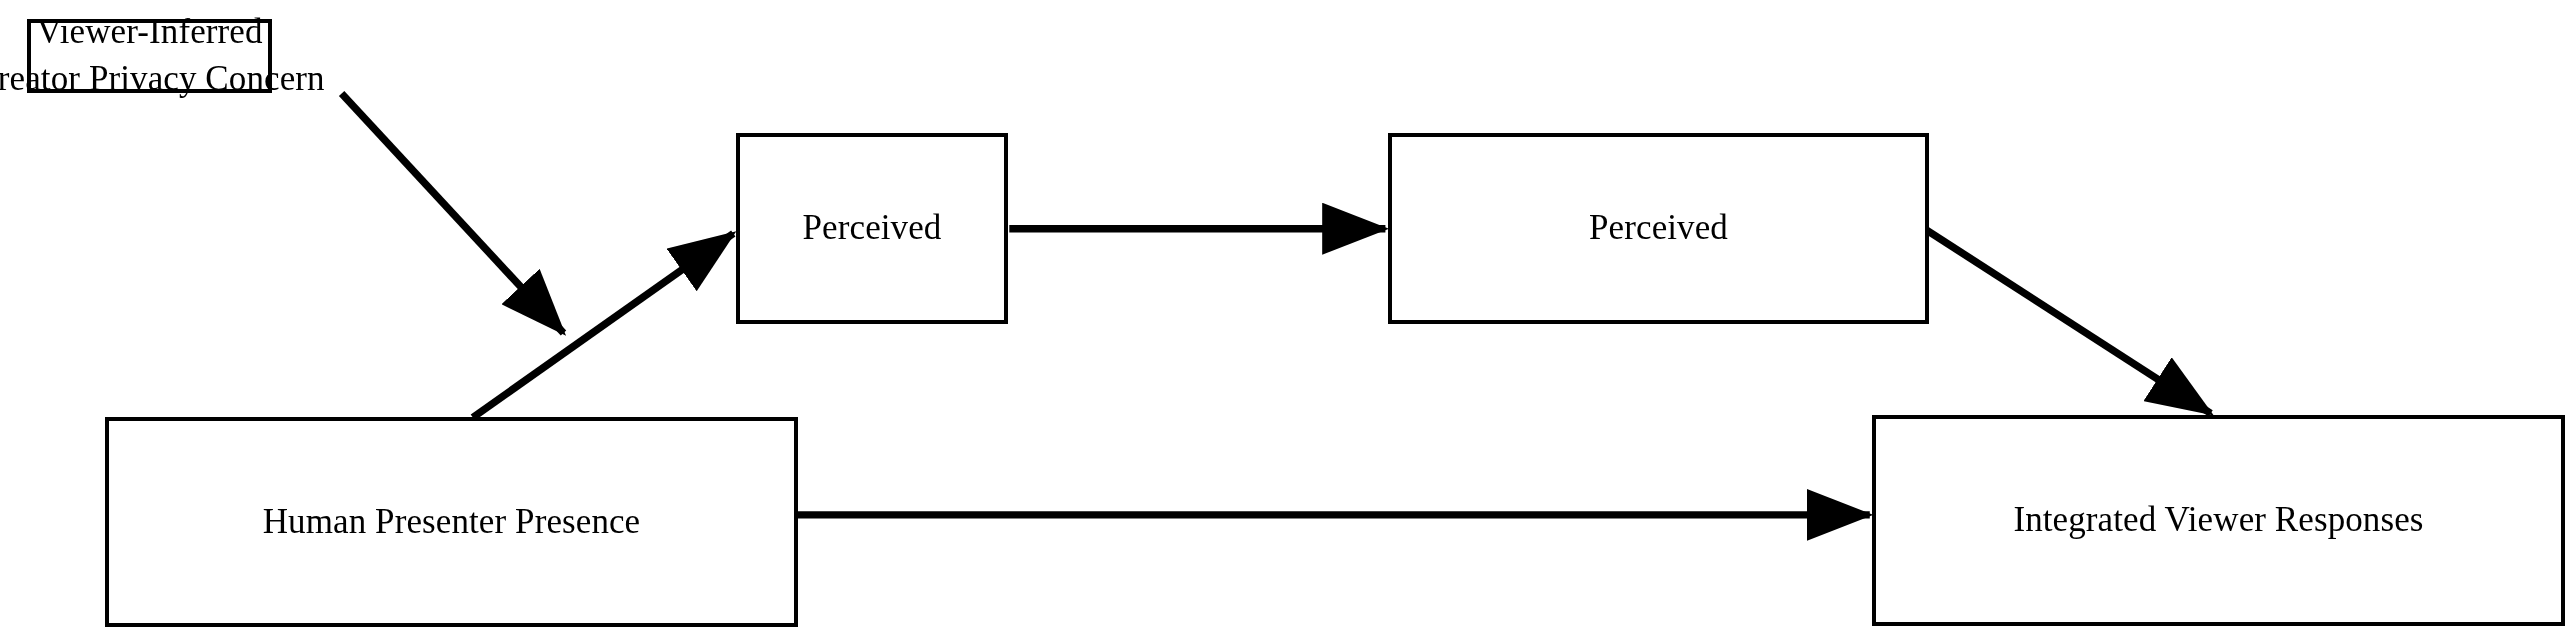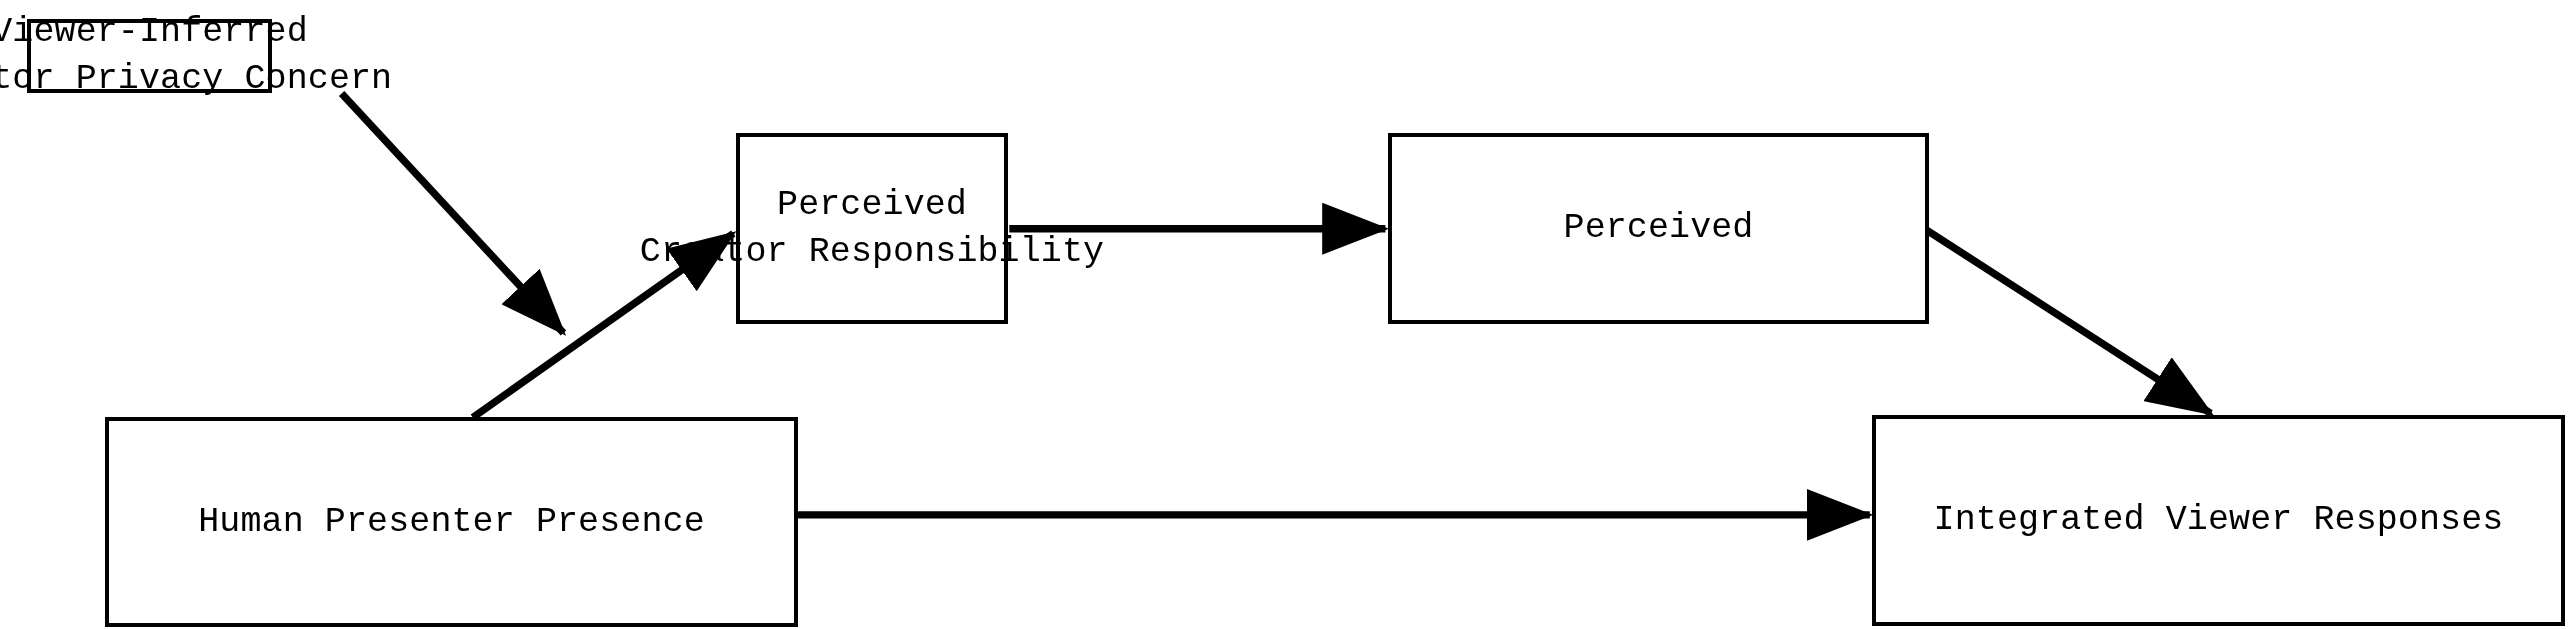--- a/index.html
+++ b/index.html
@@ -28,21 +28,20 @@
     position: absolute;
     box-sizing: border-box;
     background: #ffffff;
     border: 4.7px solid #000000;
     display: flex;
     flex-direction: column;
     align-items: center;
     justify-content: center;
     text-align: center;
     z-index: 2;
-    font-family: Liberation Mono, monospace;
   }
   .node-line {
     display: block;
     color: #000000;
     font-size: 35px;
     line-height: 1.34;
     white-space: nowrap;
     letter-spacing: 0.1px;
   }
   
@@ -75,21 +74,20 @@
     <line x1="1178" y1="761" x2="2764" y2="761" stroke="#000000" stroke-width="11" marker-end="url(#arrowhead)"></line>
   </svg>
 
   <div class="node-box" id="node-privacy-concern">
     <span class="node-line">Viewer-Inferred</span>
     <span class="node-line">Creator Privacy Concern</span>
   </div>
 
   <div class="node-box" id="node-creator-responsibility">
     <span class="node-line">Perceived</span>
-    <span class="node-line">Creator Responsibility</span>
   </div>
 
   <div class="node-box" id="node-creator-effort">
     <span class="node-line">Perceived</span>
   </div>
 
   <div class="node-box" id="node-presenter-presence">
     <span class="node-line">Human Presenter Presence</span>
   </div>
 

